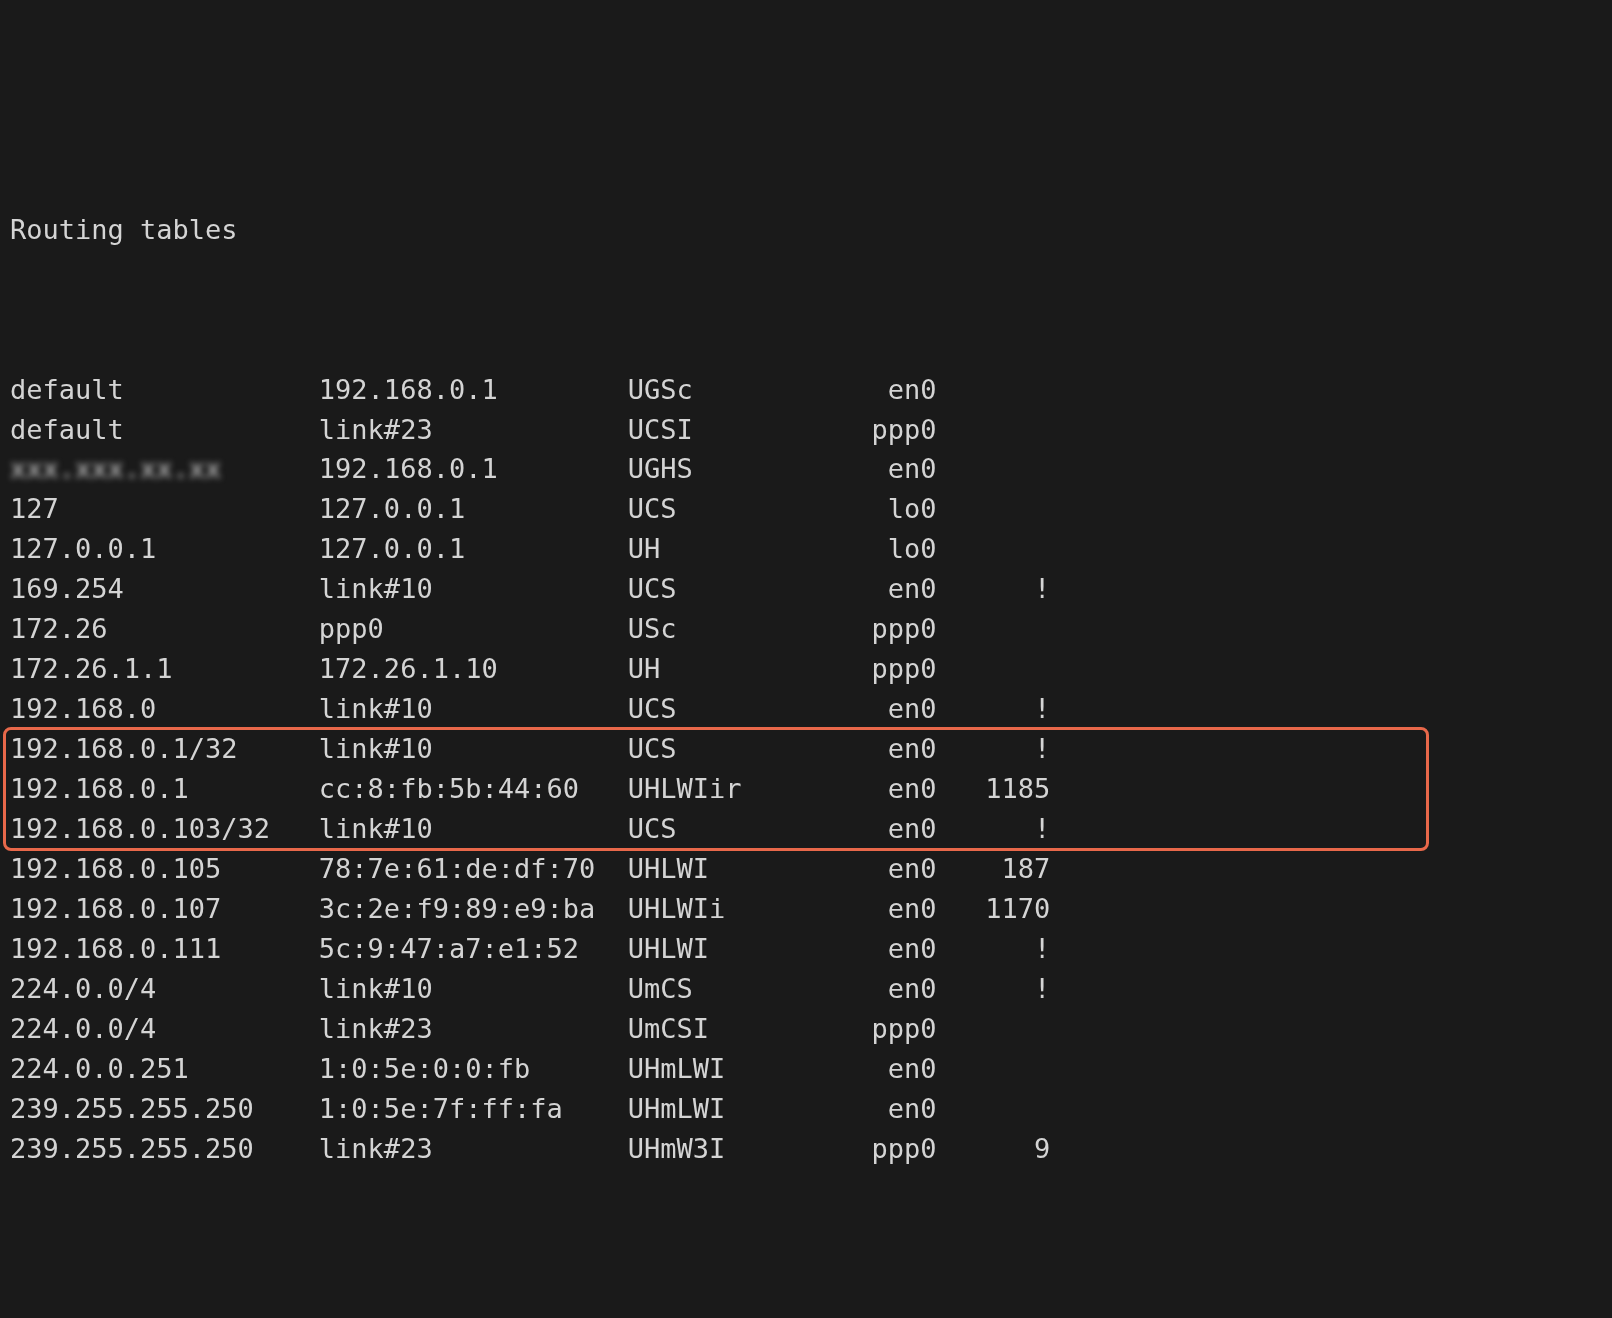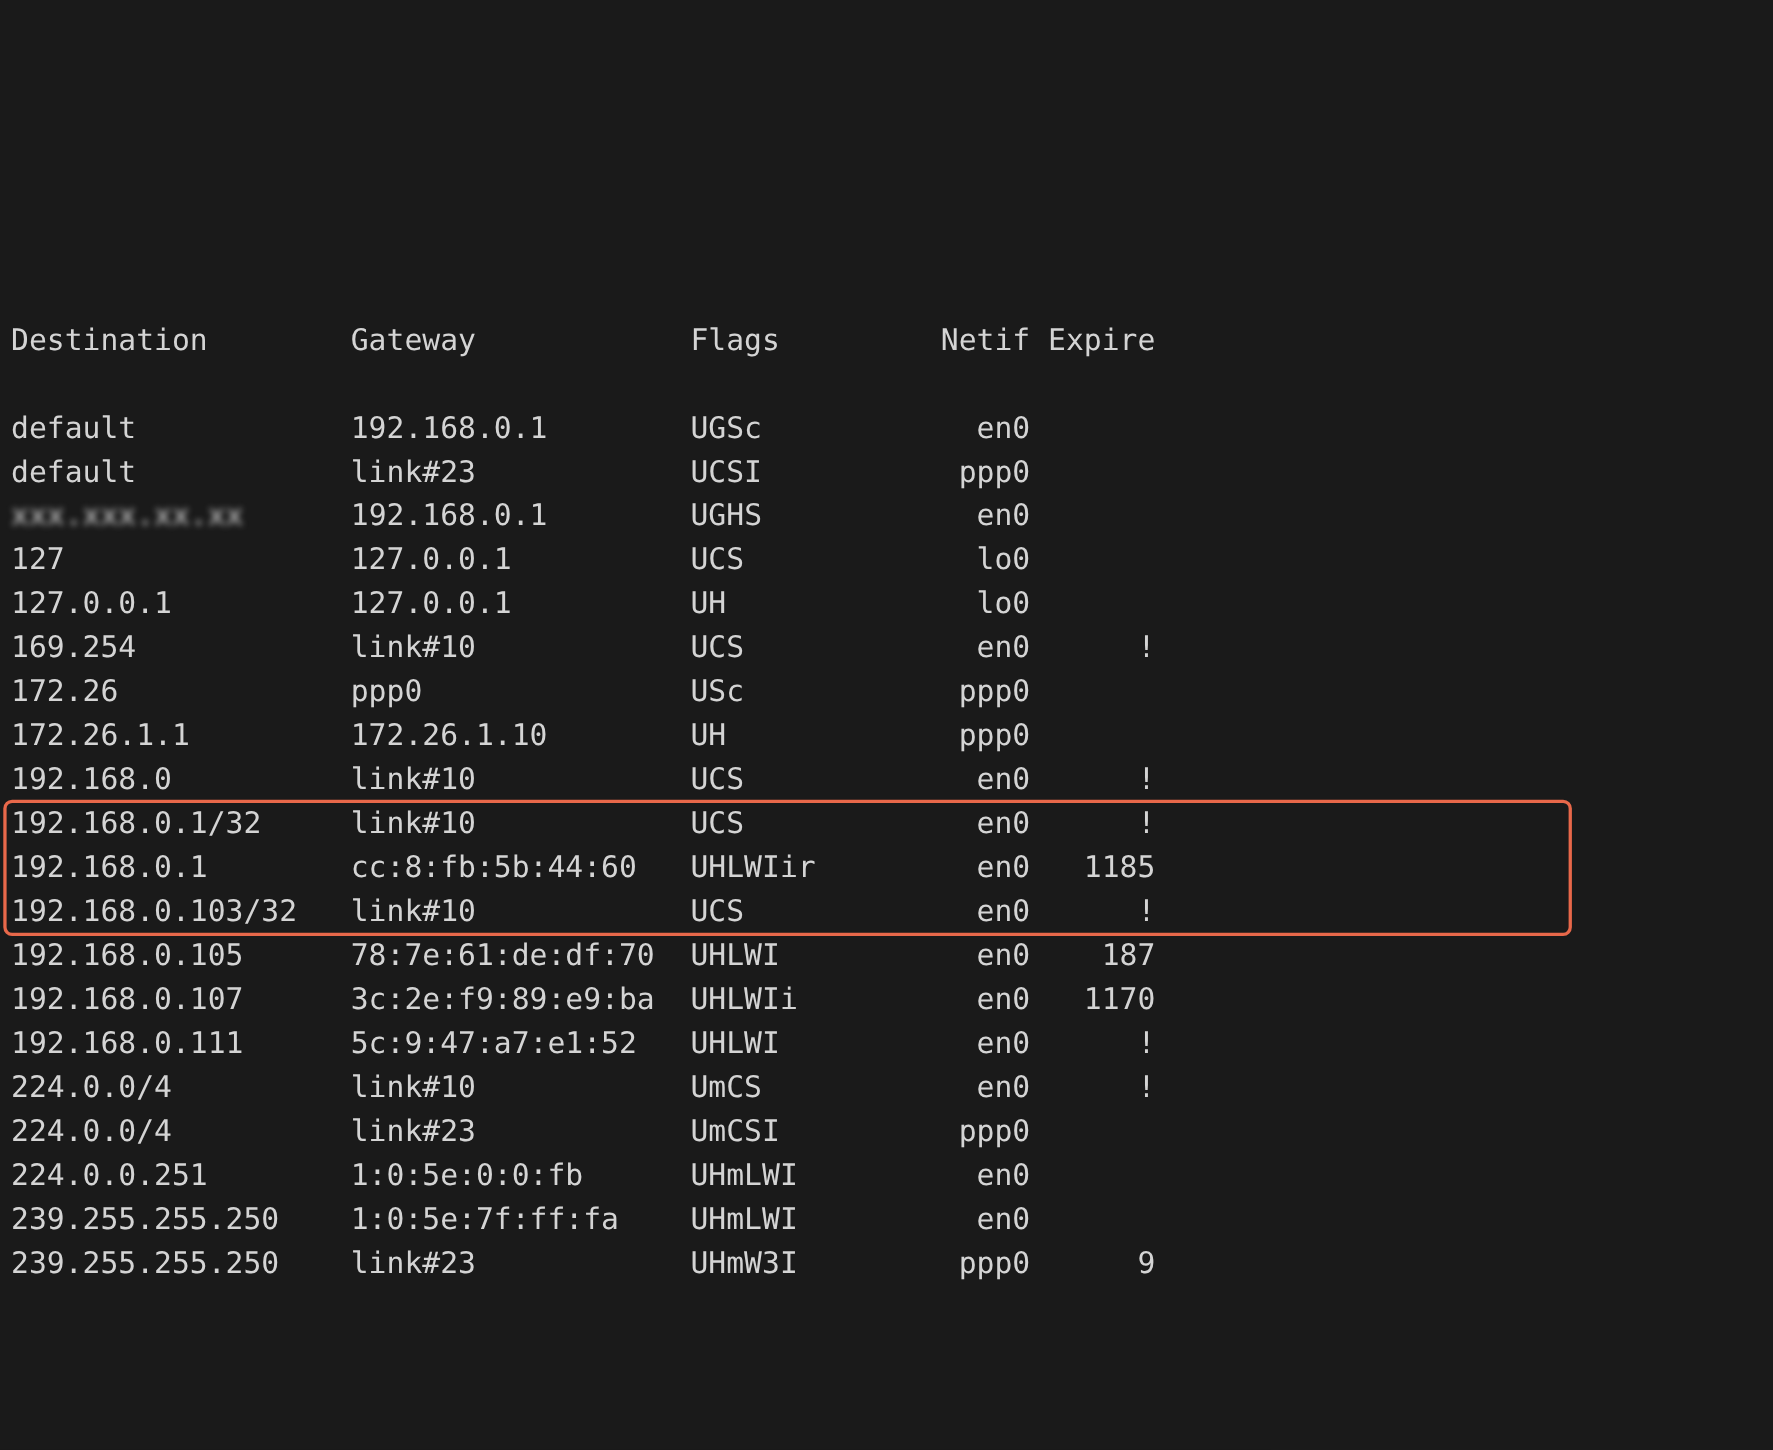--- a/index.html
+++ b/index.html
@@ -32,20 +32,20 @@
       border-radius: 8px;
       pointer-events: none;
     }
   </style>
 </head>
 <body>
 
 
 
 <div class="terminal-output">
+<div>Routing tables</div>
 <div> </div>
-<div id="header-line">Destination        Gateway            Flags         Netif Expire</div>
 <div id="rows-container"><div>default            192.168.0.1        UGSc            en0       </div><div>default            link#23            UCSI           ppp0       </div><div><span class="blurred">xxx.xxx.xx.xx</span>      192.168.0.1        UGHS            en0       </div><div>127                127.0.0.1          UCS             lo0       </div><div>127.0.0.1          127.0.0.1          UH              lo0       </div><div>169.254            link#10            UCS             en0      !</div><div>172.26             ppp0               USc            ppp0       </div><div>172.26.1.1         172.26.1.10        UH             ppp0       </div><div>192.168.0          link#10            UCS             en0      !</div><div>192.168.0.1/32     link#10            UCS             en0      !</div><div>192.168.0.1        cc:8:fb:5b:44:60   UHLWIir         en0   1185</div><div>192.168.0.103/32   link#10            UCS             en0      !</div><div>192.168.0.105      78:7e:61:de:df:70  UHLWI           en0    187</div><div>192.168.0.107      3c:2e:f9:89:e9:ba  UHLWIi          en0   1170</div><div>192.168.0.111      5c:9:47:a7:e1:52   UHLWI           en0      !</div><div>224.0.0/4          link#10            UmCS            en0      !</div><div>224.0.0/4          link#23            UmCSI          ppp0       </div><div>224.0.0.251        1:0:5e:0:0:fb      UHmLWI          en0       </div><div>239.255.255.250    1:0:5e:7f:ff:fa    UHmLWI          en0       </div><div>239.255.255.250    link#23            UHmW3I         ppp0      9</div></div>
 <div id="highlight" class="highlight-box" style="left: -7px; top: 557.344px; width: 1425.88px; height: 123.859px;"></div>
 </div>
 
 
 
 
 </body></html>

